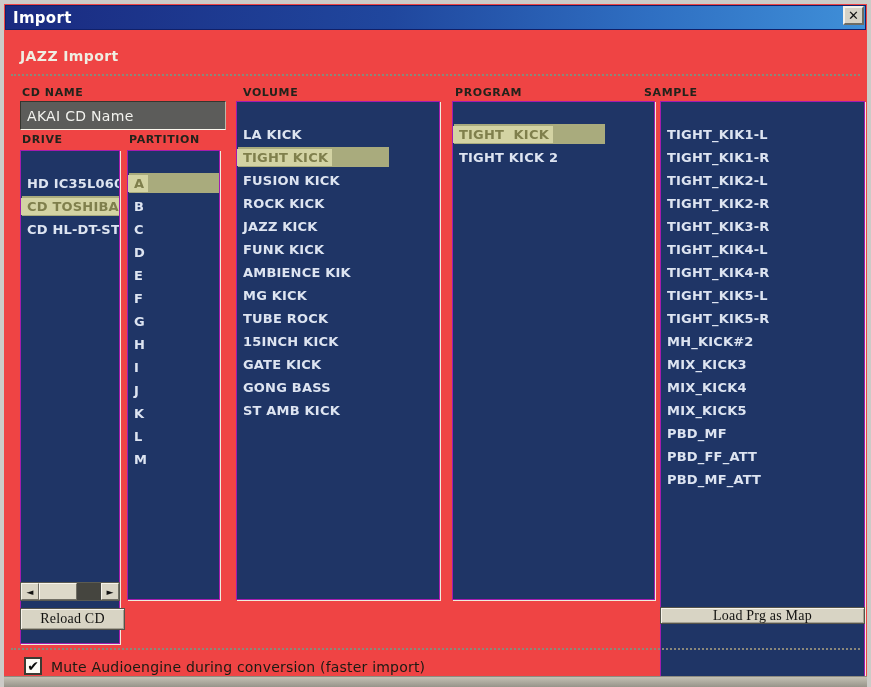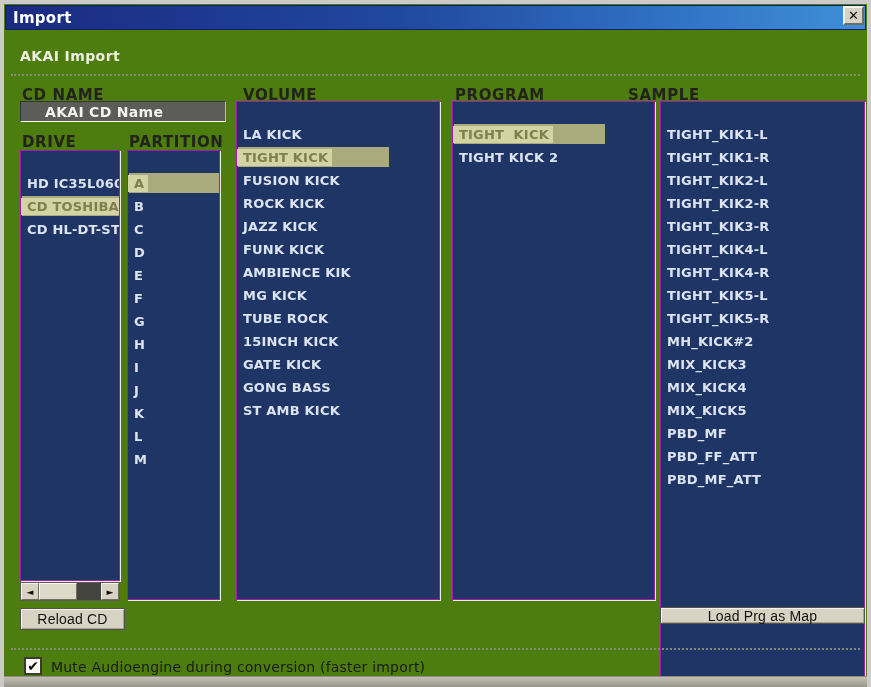--- a/index.html
+++ b/index.html
@@ -1,20 +1,20 @@
 <!DOCTYPE html>
 <html><head>
 <meta charset="utf-8">
 <style>
   * { margin:0; padding:0; box-sizing:border-box; }
   body { background:#888; font-family:"DejaVu Sans", sans-serif; }
 
   .window {
     position:relative; width:871px; height:687px;
-    background:#4d7c0f;
+    background:#ef4444;
     border:4px solid #cccbc7;
     border-bottom:none;
     overflow:hidden;
   }
   .bottom-strip {
     position:absolute; left:0; right:0; bottom:0; height:11px;
     background:linear-gradient(#c4c1b4, #97948a);
     border-top:1px solid #8e8b80;
   }
 
@@ -39,41 +39,41 @@
 
   .subtitle {
     position:absolute; left:16px; top:44px;
     color:#efeee2; font-size:14px; font-weight:bold; letter-spacing:.4px;
   }
   .dotted-sep { position:absolute; left:7px; right:7px; border-top:2px dotted #8b887a; }
   #sep-top { top:70px; }
   #sep-bottom { top:644px; }
 
   .sec-label {
-    position:absolute; font-size:15px; font-weight:bold; color:#23231b; letter-spacing:.6px;
+    position:absolute; font-size:11px; font-weight:bold; color:#23231b; letter-spacing:.6px;
   }
 
   
   .cdname-input {
-    position:absolute; left:16px; top:97px; width:206px; height:21px;
+    position:absolute; left:16px; top:97px; width:206px; height:29px;
     background:#5c5c5a; color:#f2f2ee;
     border:1px solid #35352f;
     border-bottom-color:#fbf9ef; border-right-color:#bab7a8;
     font-family:"DejaVu Sans", sans-serif;
-    font-size:14px; font-weight:bold; padding-left:24px; letter-spacing:.3px;
+    font-size:14px; font-weight:normal; padding-left:6px; letter-spacing:.3px;
   }
 
   
   .list-panel {
     position:absolute; background:#1f3566;
     border:1px solid #a21caf;
     box-shadow:1px 1px 0 #efecdd;
     overflow:hidden; padding-top:21px;
   }
-  #drive-list     { left:16px;  top:146px; width:100px; height:431px; }
+  #drive-list     { left:16px;  top:146px; width:100px; height:494px; }
   #partition-list { left:123px; top:146px; width:93px;  height:450px; }
   #volume-list    { left:232px; top:97px;  width:204px; height:499px; }
   #program-list   { left:448px; top:97px;  width:203px; height:499px; }
   #sample-list    { left:656px; top:97px;  width:205px; height:611px; }
 
   .list-item { position:relative; height:23px; display:flex; align-items:center; cursor:pointer; }
   .list-item .item-text {
     position:relative; z-index:1;
     color:#dde4f1; font-size:13px; font-weight:bold; letter-spacing:.2px;
     white-space:pre; padding:1px 4px 1px 6px;
@@ -103,21 +103,21 @@
     border-right:1px solid #706e64; border-bottom:1px solid #706e64;
     cursor:pointer;
   }
   .hscroll .strack { flex:1; cursor:pointer; }
 
   
   .push-btn {
     position:absolute; background:#d8d4c4; color:#121210;
     border:1px solid #55534a;
     box-shadow:inset 1px 1px 0 #f7f4eb, inset -1px -1px 0 #a5a294;
-    font-family:Liberation Sans, sans-serif;
+    font-family:Liberation Serif, serif;
     font-size:14px; text-align:center; cursor:pointer; letter-spacing:.2px;
   }
   #reload-btn  { left:16px;  top:604px; width:105px; height:22px; }
   #loadprg-btn { left:656px; top:603px; width:205px; height:17px; }
 
   
   .checkbox {
     position:absolute; left:20px; top:653px; width:18px; height:18px;
     background:#fdfcf6; border:2px solid #3c3b33;
     display:flex; align-items:center; justify-content:center;
@@ -133,27 +133,27 @@
 
 <div class="window">
 
   <div class="titlebar">
     <span class="title">Import</span>
   </div>
   <div class="close-btn">
     <span>✕</span>
   </div>
 
-  <div class="subtitle">AKAI Import</div>
+  <div class="subtitle">JAZZ Import</div>
   <div class="dotted-sep" id="sep-top"></div>
 
   <span class="sec-label" style="left:18px; top:82px;">CD NAME</span>
   <span class="sec-label" style="left:239px; top:82px;">VOLUME</span>
   <span class="sec-label" style="left:451px; top:82px;">PROGRAM</span>
-  <span class="sec-label" style="left:624px; top:82px;">SAMPLE</span>
+  <span class="sec-label" style="left:640px; top:82px;">SAMPLE</span>
   <span class="sec-label" style="left:18px; top:129px;">DRIVE</span>
   <span class="sec-label" style="left:125px; top:129px;">PARTITION</span>
 
   <input class="cdname-input" readonly="" value="AKAI CD Name" style="">
 
   <div class="list-panel" id="drive-list">
       <div class="list-item">
         <span class="item-text">HD IC35L060</span>
       </div>
       <div class="list-item selected">

